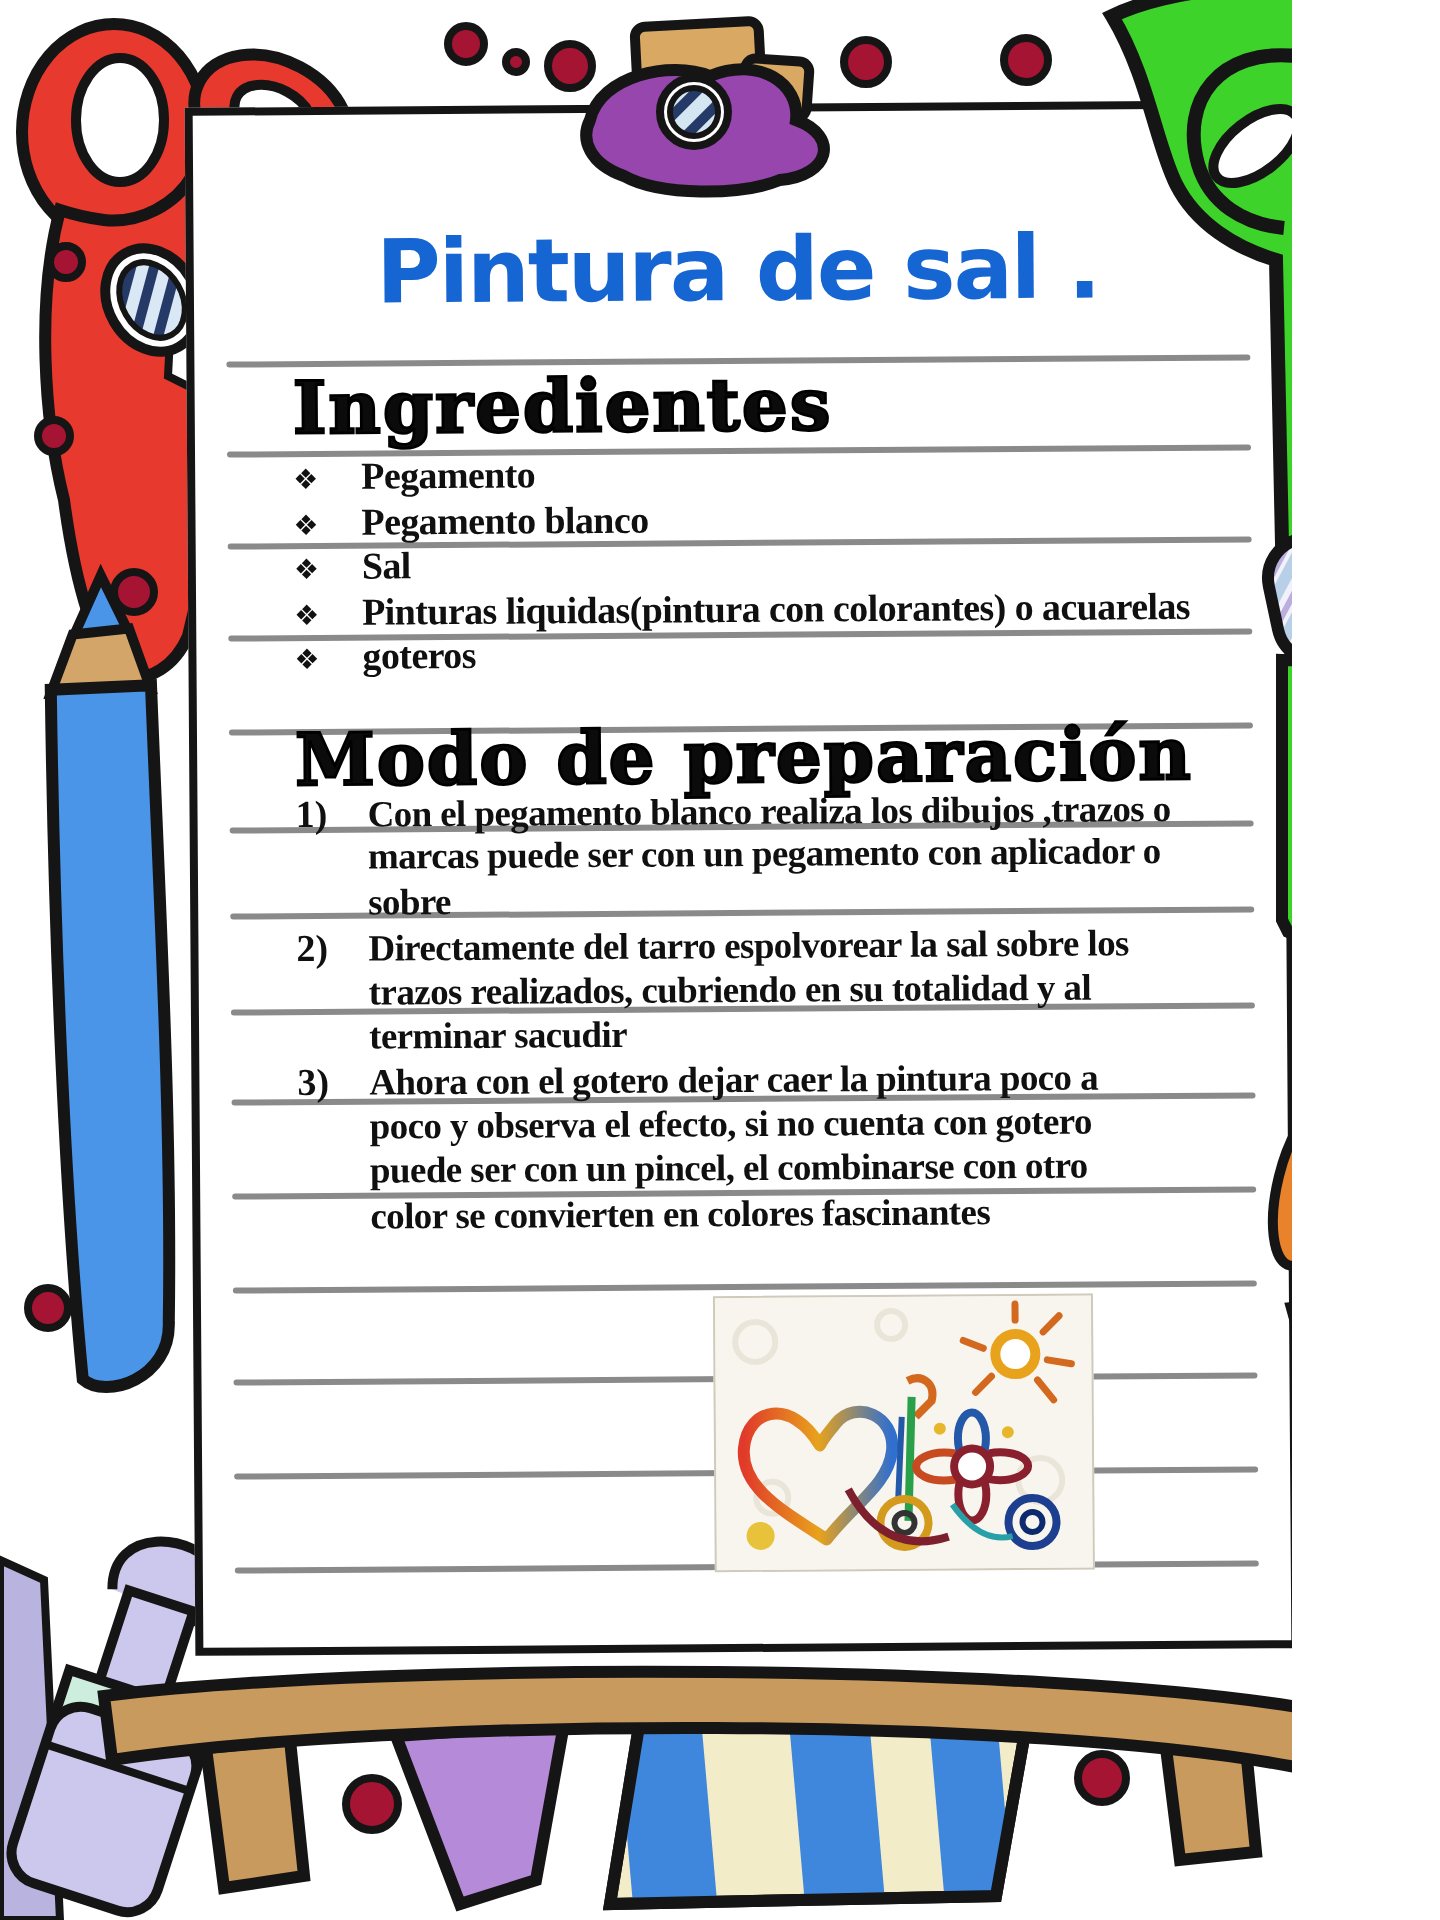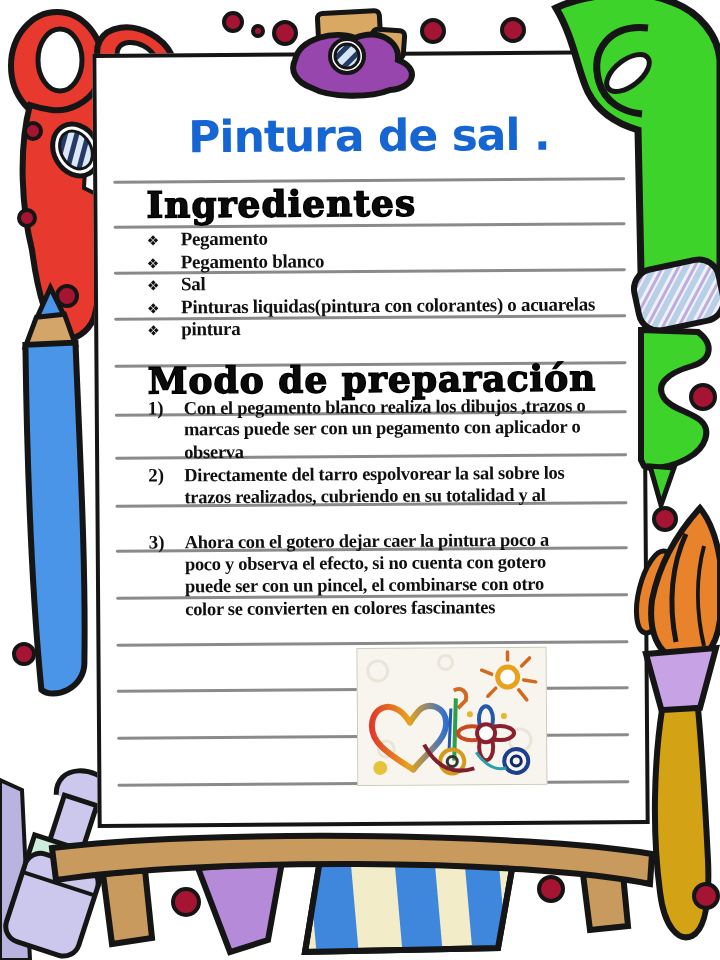--- a/index.html
+++ b/index.html
@@ -1,16 +1,16 @@
 <!DOCTYPE html>
 <html style="--title-blue: #1565d2; --rule-gray: #8a8a8a;"><head>
 <meta charset="utf-8">
 <style>
   html,body{margin:0;padding:0;background:#fff;}
-  #stage{position:relative;width:720px;height:960px;overflow:hidden;background:#fff;
+  #stage{position:relative;width:646px;height:960px;overflow:hidden;background:#fff;
          font-family:"Liberation Serif",serif;}
   svg{display:block;}
   .deco{position:absolute;left:0;top:0;pointer-events:none;}
 
   
   #paper{position:absolute;left:95px;top:52px;width:544px;height:766px;
          background:#fff;border:4px solid #151515;transform:rotate(-0.4deg);
          overflow:hidden;}
   .rule{position:absolute;left:16px;width:512px;height:3px;
         background:var(--rule-gray,#8a8a8a);border-radius:2px;}
@@ -140,55 +140,56 @@
           <span class="ing-text">Sal</span>
         </div>
 
         <div class="ing-row">
           <span class="bullet">❖</span>
           <span class="ing-text">Pinturas liquidas(pintura con colorantes) o acuarelas</span>
         </div>
 
         <div class="ing-row">
           <span class="bullet">❖</span>
-          <span class="ing-text">pintura</span>
+          <span class="ing-text">goteros</span>
         </div>
       </div>
 
     <div class="doc-heading" id="heading-preparation">Modo de preparación</div>
 
     <div id="steps-list">
 
         <div class="step-row">
           <span class="step-num">1)</span>
           <span class="step-text">Con el pegamento blanco realiza los dibujos ,trazos o</span>
         </div>
 
         <div class="step-row">
           <span class="step-num"></span>
           <span class="step-text">marcas puede ser con un pegamento con aplicador o</span>
         </div>
 
         <div class="step-row">
           <span class="step-num"></span>
-          <span class="step-text">observa</span>
+          <span class="step-text">sobre</span>
         </div>
 
         <div class="step-row">
           <span class="step-num">2)</span>
           <span class="step-text">Directamente del tarro espolvorear la sal sobre los</span>
         </div>
 
         <div class="step-row">
           <span class="step-num"></span>
           <span class="step-text">trazos realizados, cubriendo en su totalidad y al</span>
         </div>
 
         <div class="step-row">
           <span class="step-num"></span>
+          <span class="step-text">terminar sacudir</span>
         </div>
 
         <div class="step-row">
           <span class="step-num">3)</span>
           <span class="step-text">Ahora con el gotero dejar caer la pintura poco a</span>
         </div>
 
         <div class="step-row">
           <span class="step-num"></span>
           <span class="step-text">poco y observa el efecto, si no cuenta con gotero</span>

